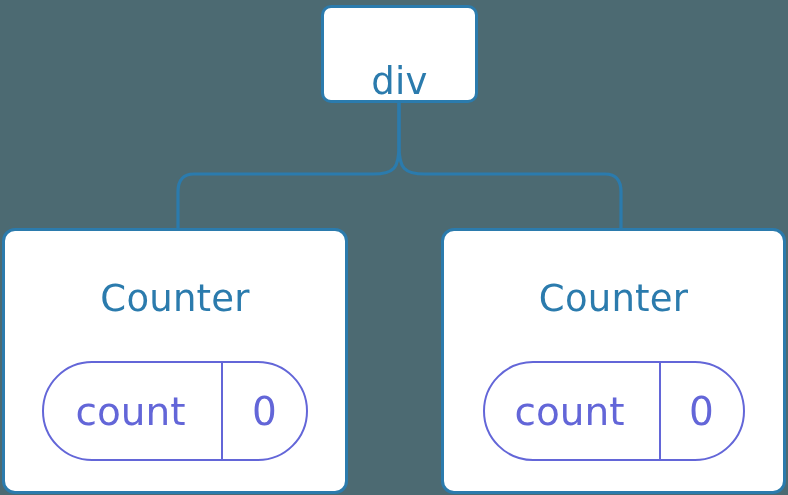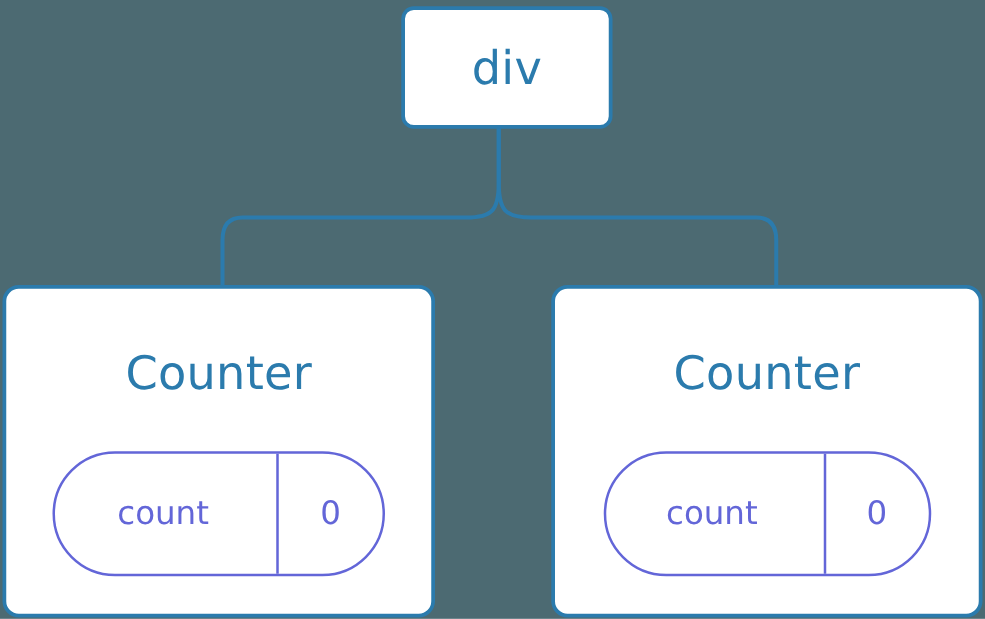--- a/index.html
+++ b/index.html
@@ -34,25 +34,25 @@
     position: absolute;
     background: #ffffff;
     border: 3px solid #2b7bad;
     box-sizing: border-box;
   }
 
   
   #node-div {
     left: 321px;
     top: 5px;
-    width: 169px;
+    width: 157px;
     height: 98px;
     border-radius: 10px;
     display: flex;
-    align-items: center;
+    align-items: flex-end;
     justify-content: center;
   }
   .node-label-root {
     color: #2b7bad;
     font-size: 37px;
     line-height: 1;
     letter-spacing: 0.2px;
   }
 
   
@@ -89,21 +89,21 @@
   }
   #state-pill-0 { width: 266px; }
   #state-pill-1 { width: 262px; }
 
   .state-key,
   .state-value {
     display: flex;
     align-items: center;
     justify-content: center;
     color: #6366d8;
-    font-size: 26px;
+    font-size: 39px;
     line-height: 1;
   }
   .state-key {
     flex: 0 0 173px;
     border-right: 2px solid #6366d8;
     padding-right: 4px;
   }
   #state-pill-1 .state-key { flex-basis: 170px; }
   .state-value {
     flex: 1 1 auto;

